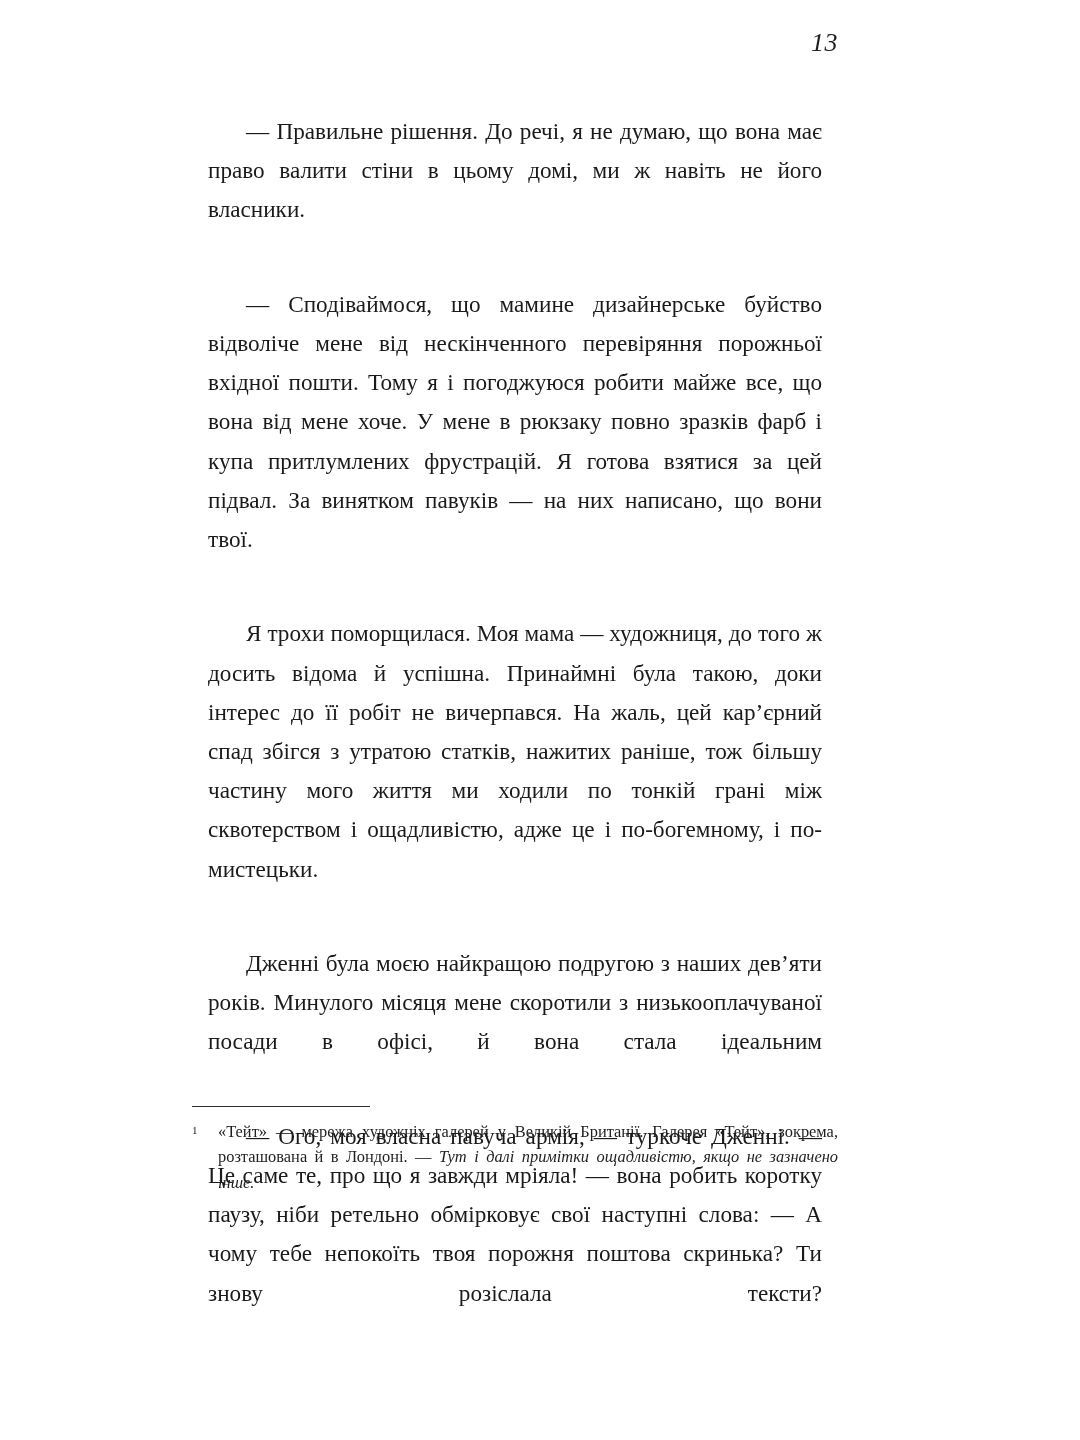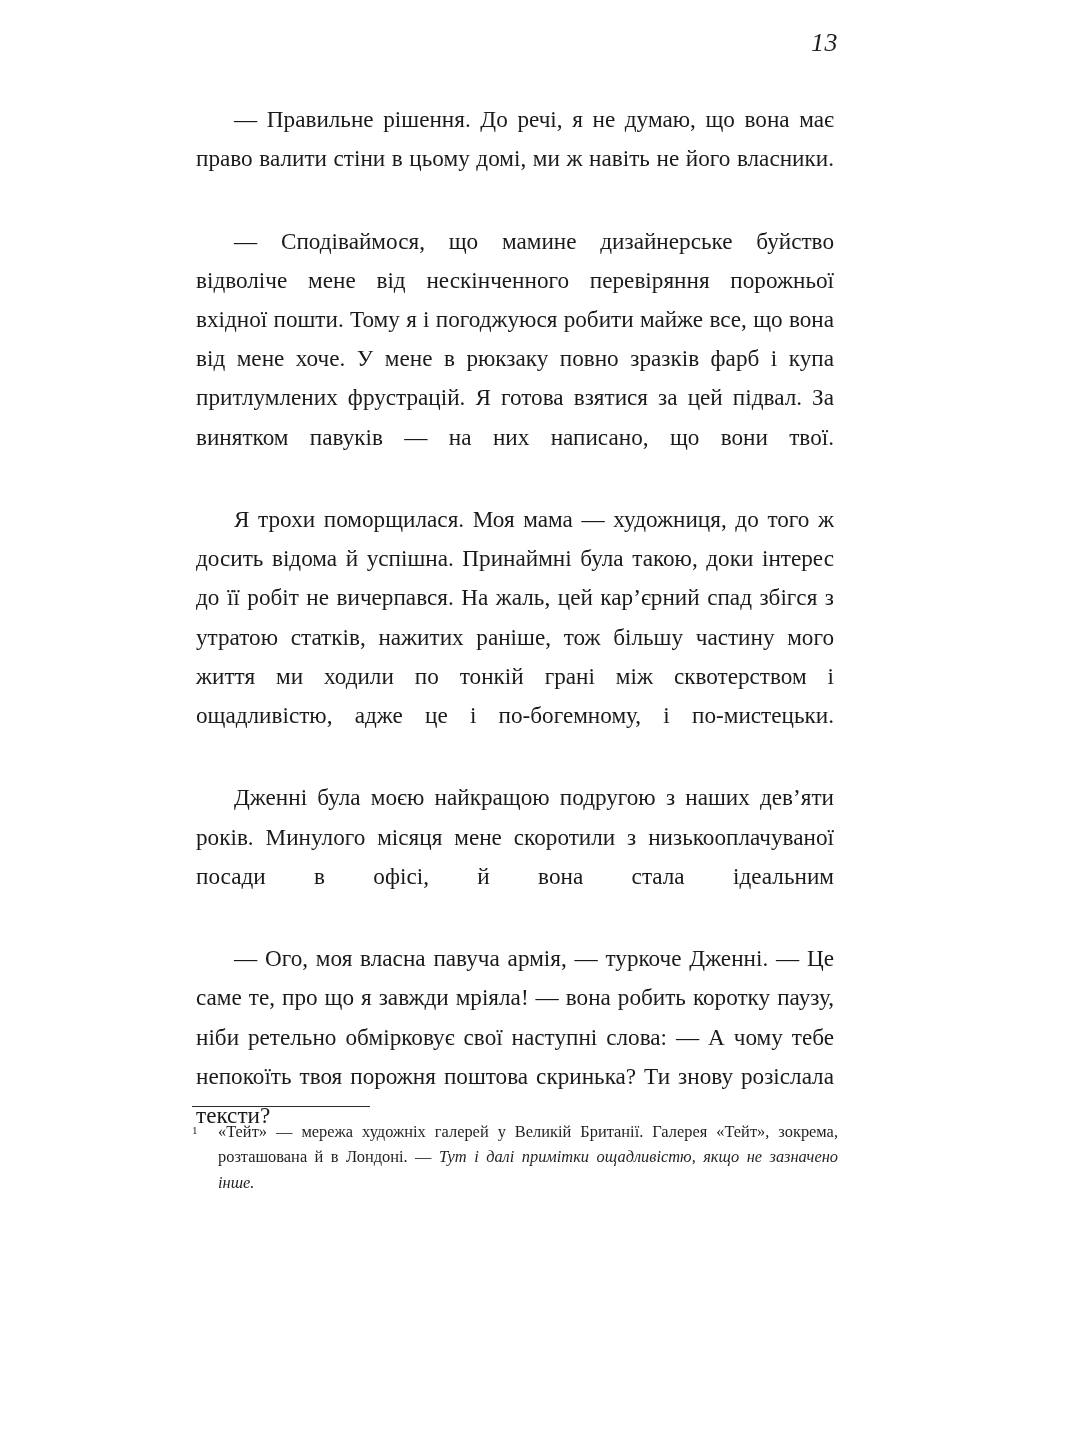--- a/index.html
+++ b/index.html
@@ -37,21 +37,21 @@
 
   
   .textblock {
     position: absolute;
     left: 192px;
     top: 96px;
     width: 646px;
   }
 
   .para {
-    margin: 4px;
+    margin: 16px;
     text-indent: 38px;
     text-align: justify;
     font-size: 23.2px;
     line-height: 39.2px;
     color: #1a1a1a;
     -webkit-hyphens: none;
     hyphens: none;
     word-spacing: -0.2px;
   }
 

